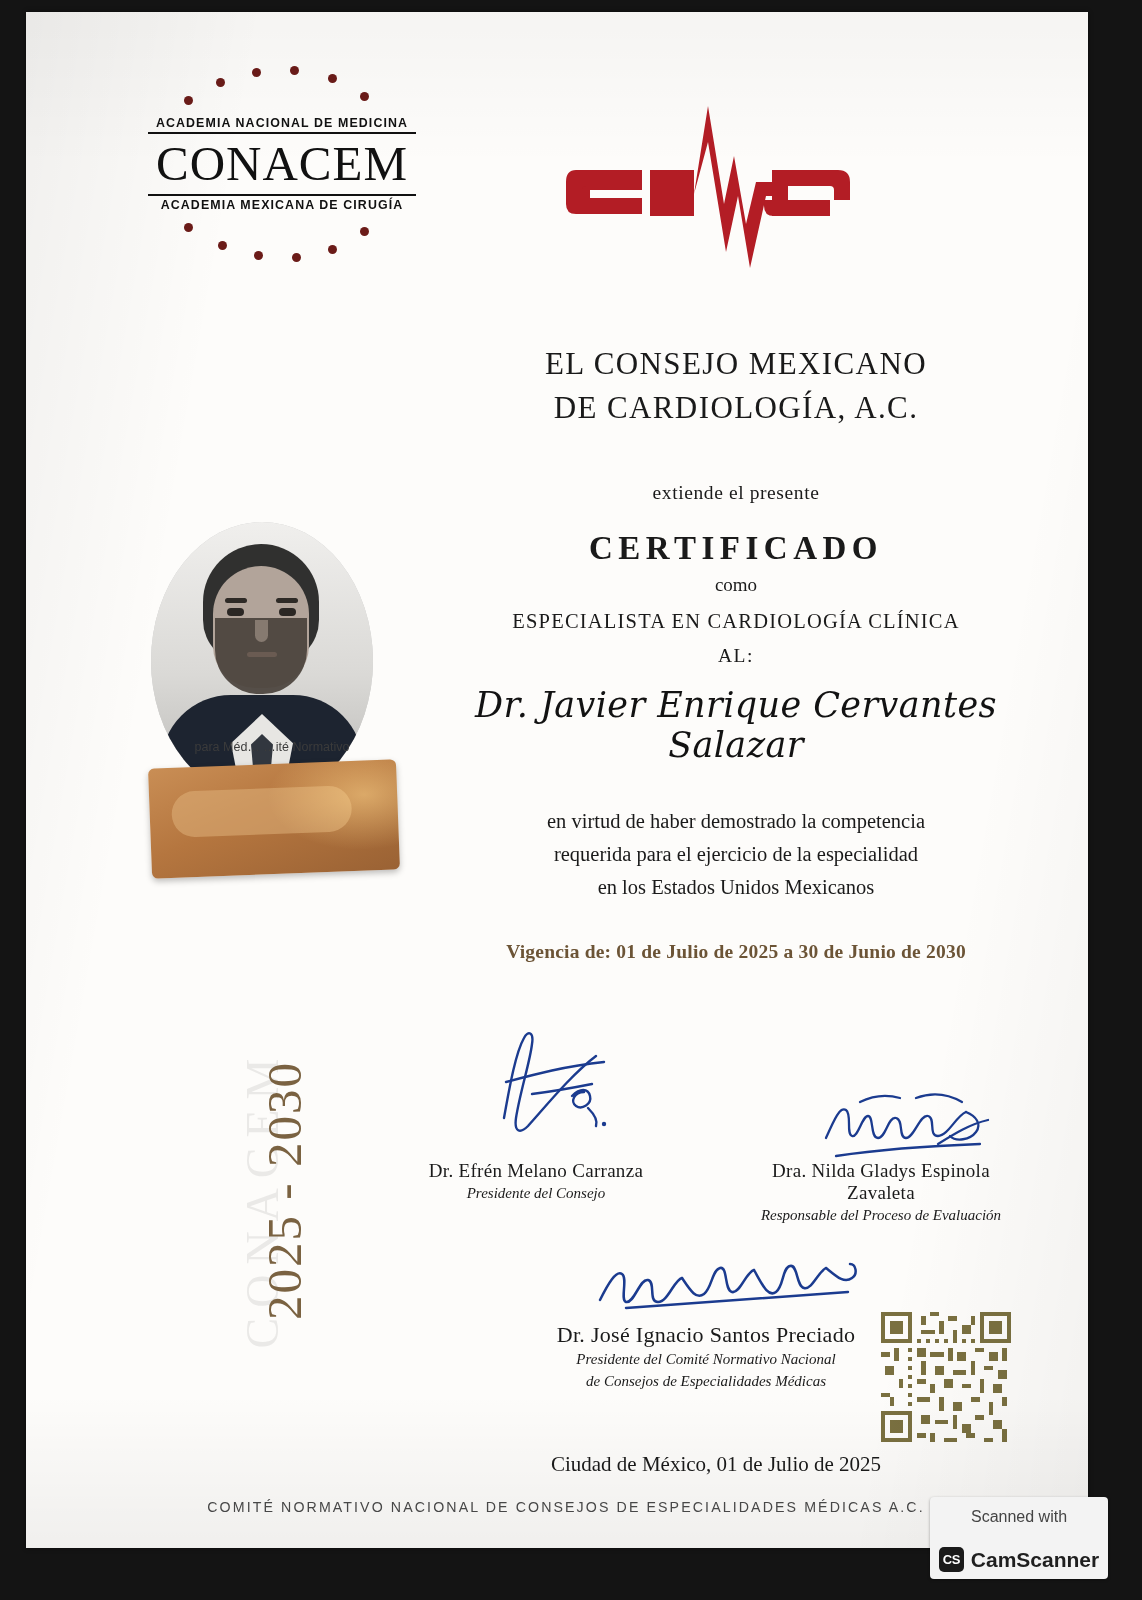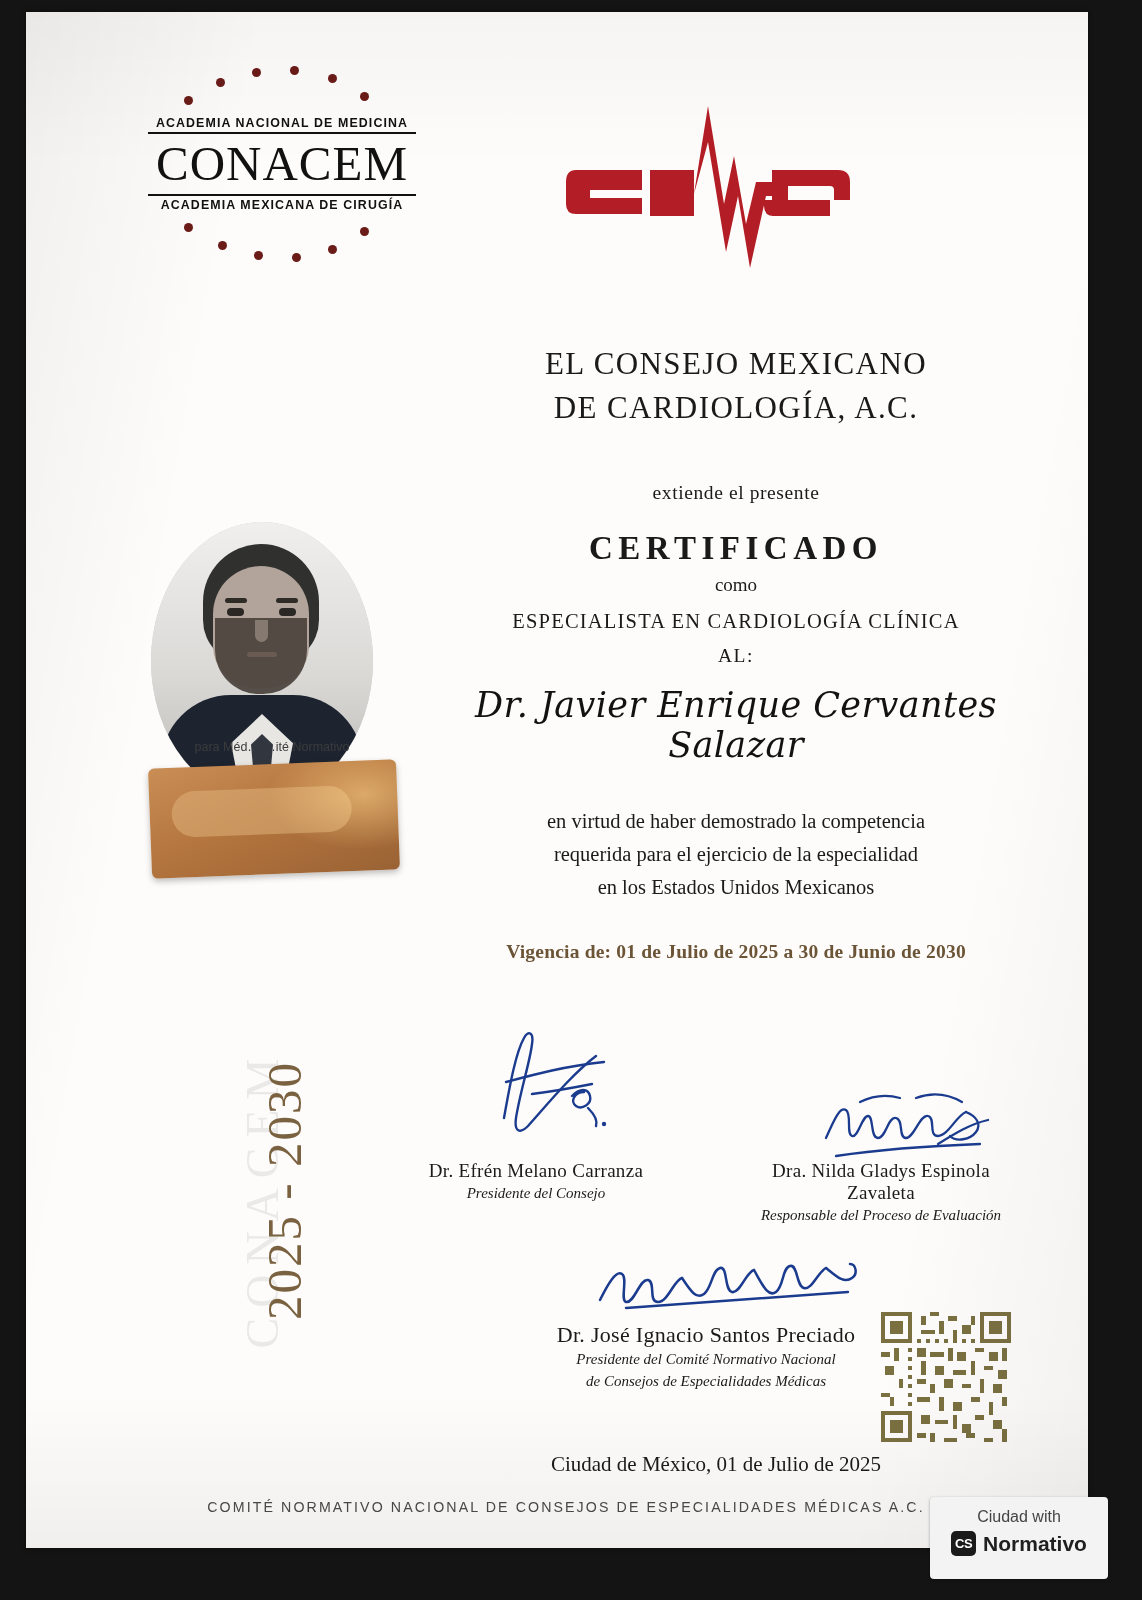--- a/index.html
+++ b/index.html
@@ -409,21 +409,21 @@
     box-shadow: 0 1px 3px rgba(0,0,0,0.35);
     font-family: "Liberation Sans", sans-serif;
     text-align: center;
   }
   #camscanner .scanned {
     margin-top: 11px;
     font-size: 16px;
     color: #444;
   }
   #camscanner .brandrow {
-    margin-top: 5px;
+    margin-top: 21px;
     display: flex;
     align-items: center;
     justify-content: center;
     gap: 7px;
   }
   #camscanner .cs {
     width: 25px;
     height: 25px;
     border-radius: 5px;
     background: #1a1a1a;
@@ -673,19 +673,19 @@
       </svg>
     </div>
 
     <div id="city">Ciudad de México, 01 de Julio de 2025</div>
 
     <div id="footer">COMITÉ NORMATIVO NACIONAL DE CONSEJOS DE ESPECIALIDADES MÉDICAS A.C.</div>
 
   </div>
 
   <div id="camscanner">
-    <div class="scanned">Ciudad with</div>
+    <div class="scanned">Scanned with</div>
     <div class="brandrow">
       <div class="cs">CS</div>
-      <div class="brandtext">Normativo</div>
+      <div class="brandtext">CamScanner</div>
     </div>
   </div>
 </div>
 
 </body></html>

